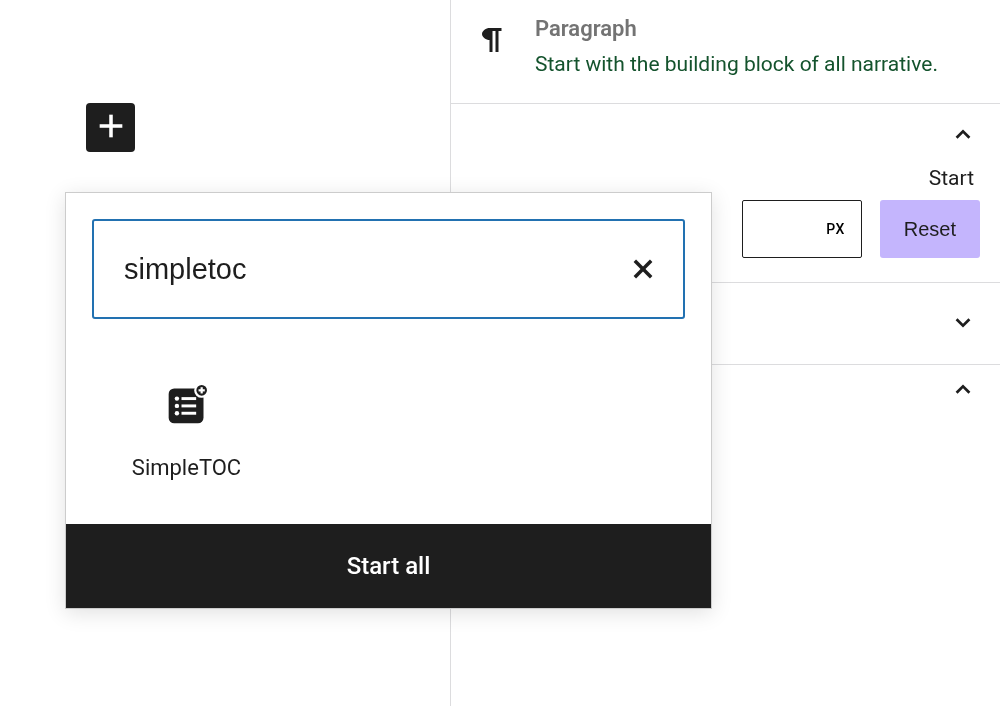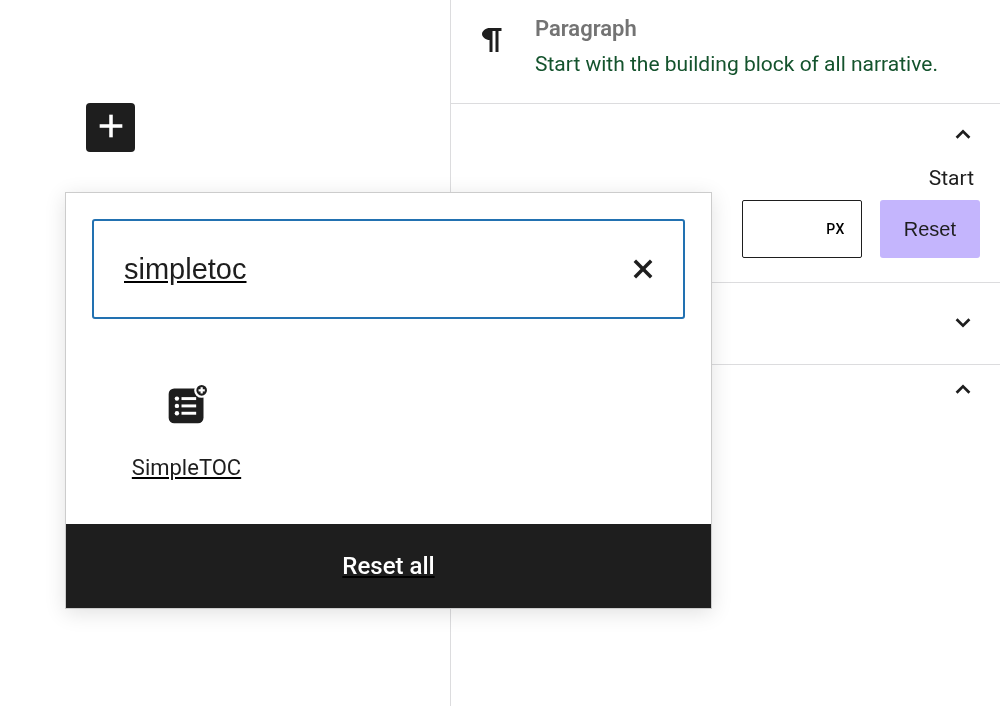--- a/index.html
+++ b/index.html
@@ -192,21 +192,20 @@
     
     .inserter {
       position: absolute;
       left: 65px;
       top: 192px;
       width: 647px;
       background: #fff;
       border: 1px solid #ccc;
       box-shadow: 0 4px 20px rgba(0,0,0,0.12);
       z-index: 100;
-      text-decoration: underline;
     }
     .inserter-search {
       padding: 26px 26px 10px 26px;
     }
     .search-box {
       display: flex;
       align-items: center;
       border: 2.5px solid #2271b1;
       border-radius: 3px;
       height: 100px;
@@ -374,14 +373,14 @@
           <rect x="9" y="15.7" width="8" height="1.6" fill="#fff"></rect>
           <circle cx="20" cy="4" r="3.5" fill="#1e1e1e" stroke="#fff" stroke-width="1.2"></circle>
           <line x1="20" y1="2.3" x2="20" y2="5.7" stroke="#fff" stroke-width="1.2"></line>
           <line x1="18.3" y1="4" x2="21.7" y2="4" stroke="#fff" stroke-width="1.2"></line>
         </svg>
       </div>
       <div class="block-label">SimpleTOC</div>
     </div>
   </div>
 
-  <div class="browse-all">Reset all</div>
+  <div class="browse-all">Start all</div>
 </div>
 
 </body></html>

